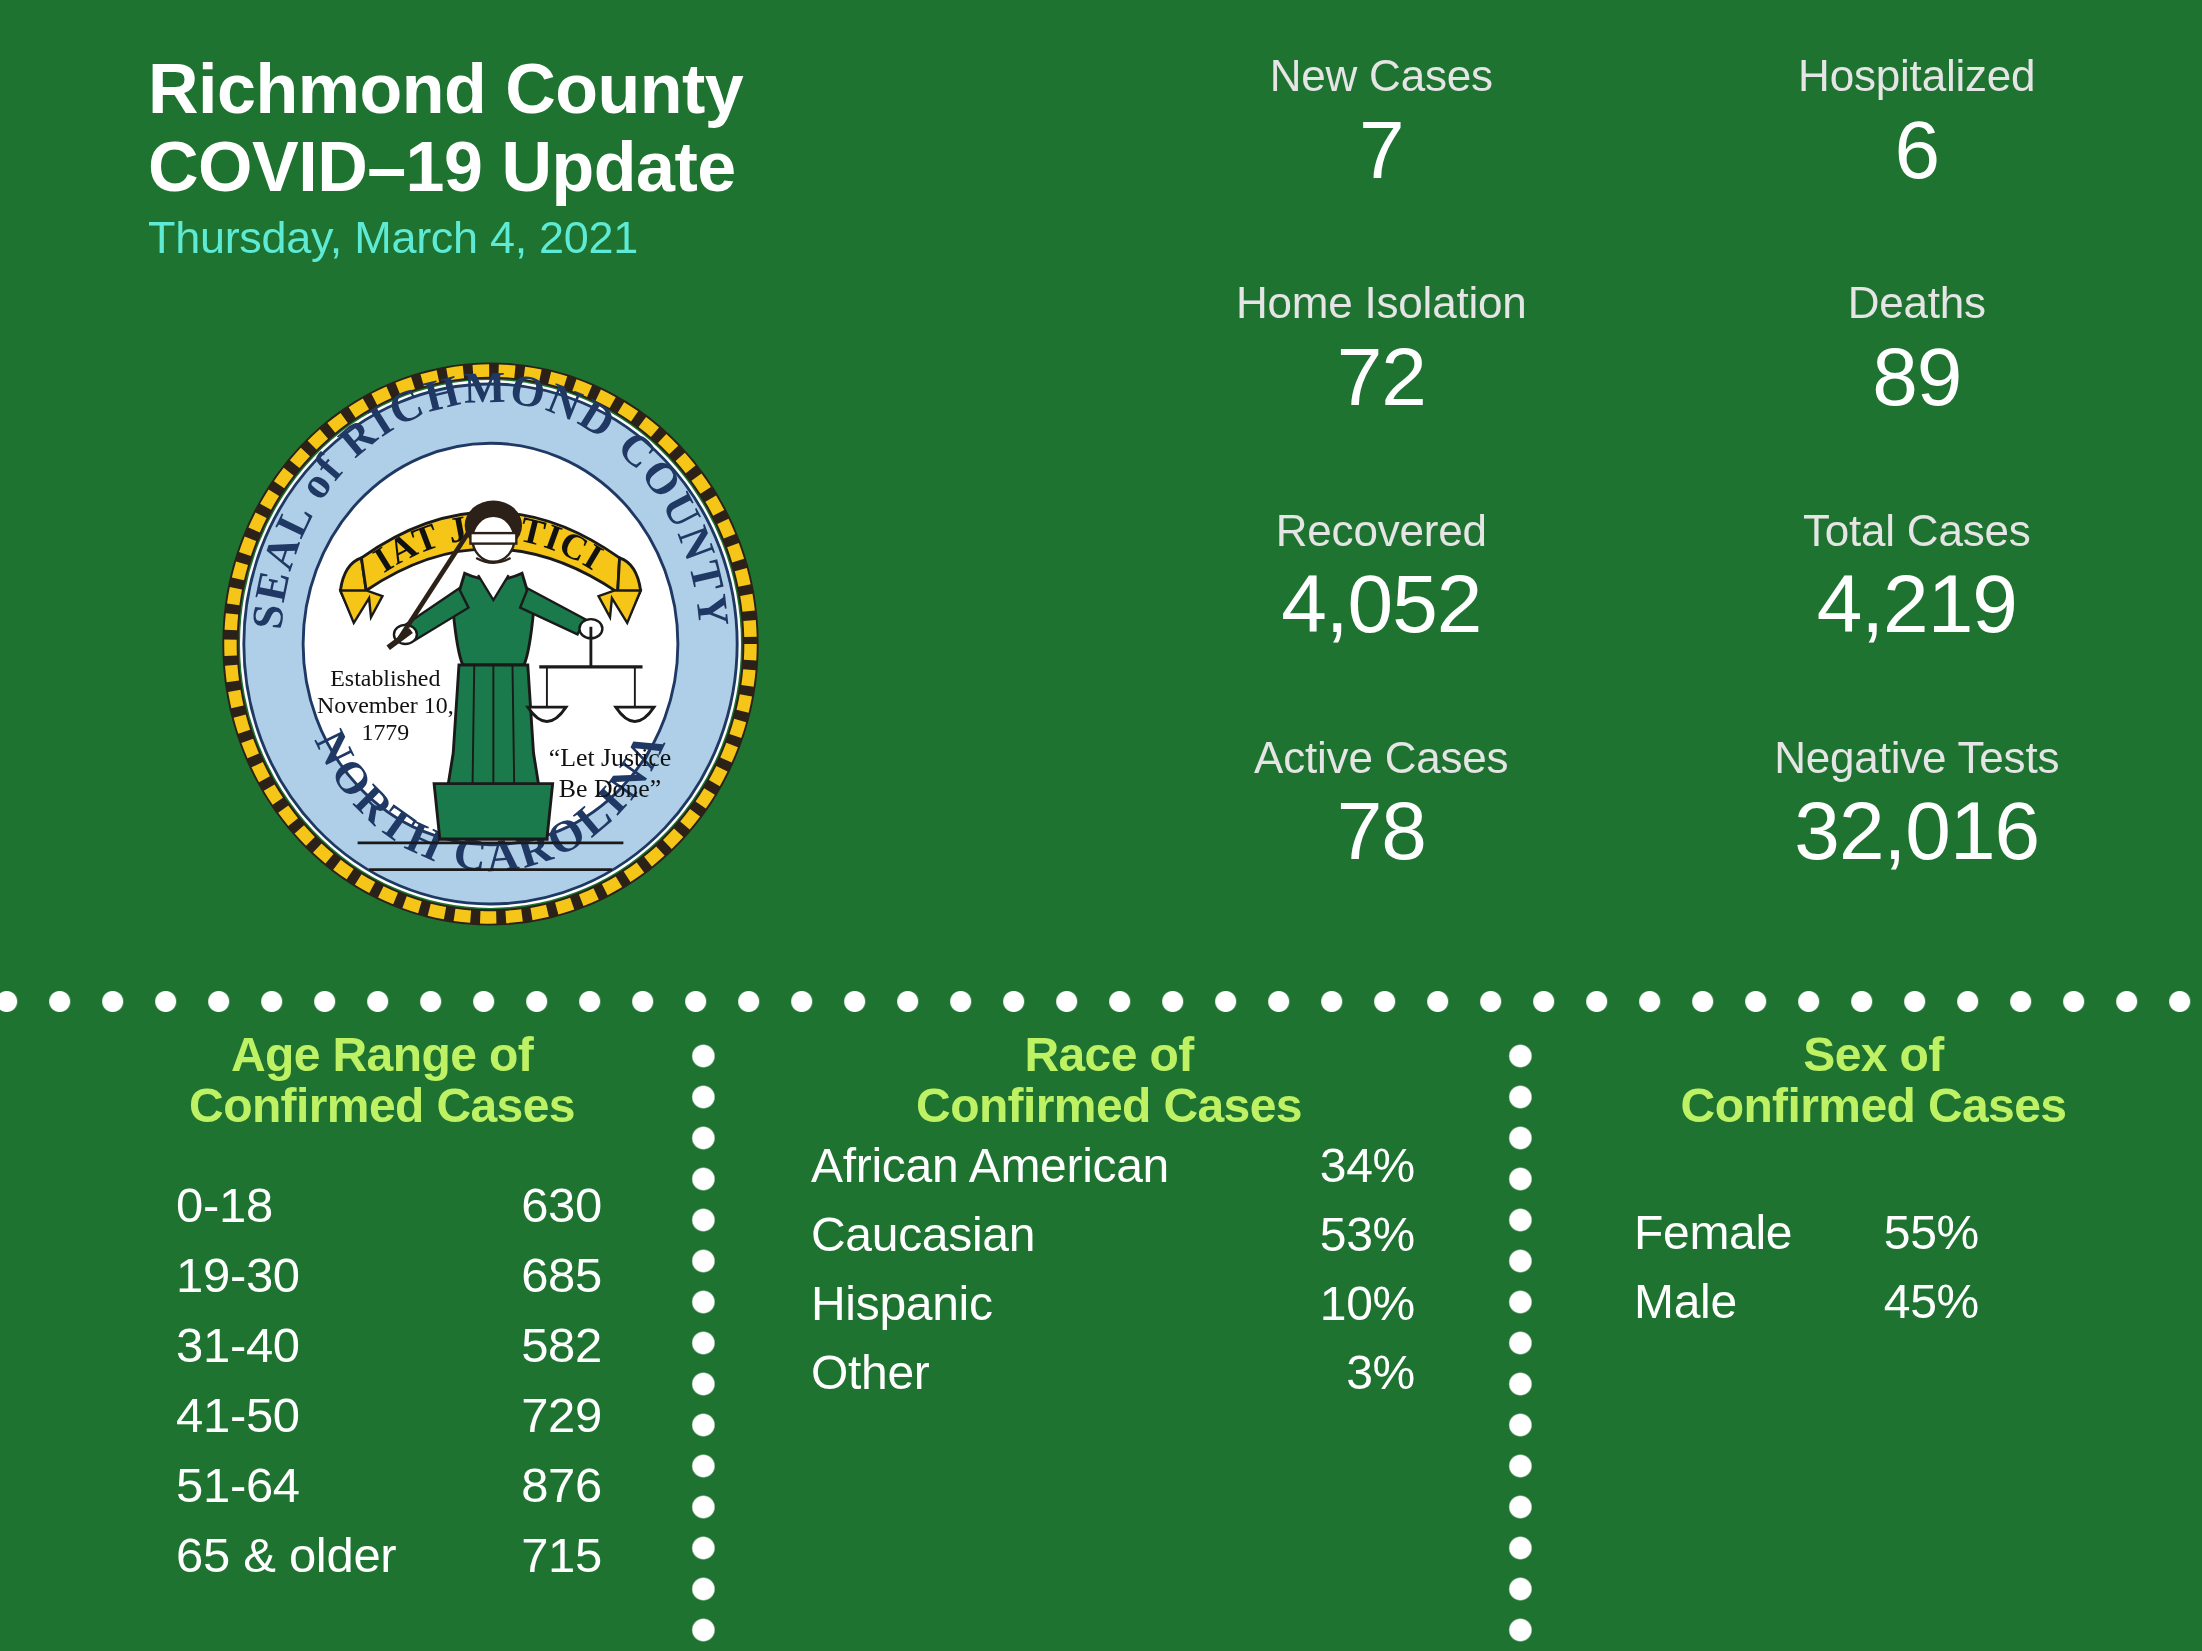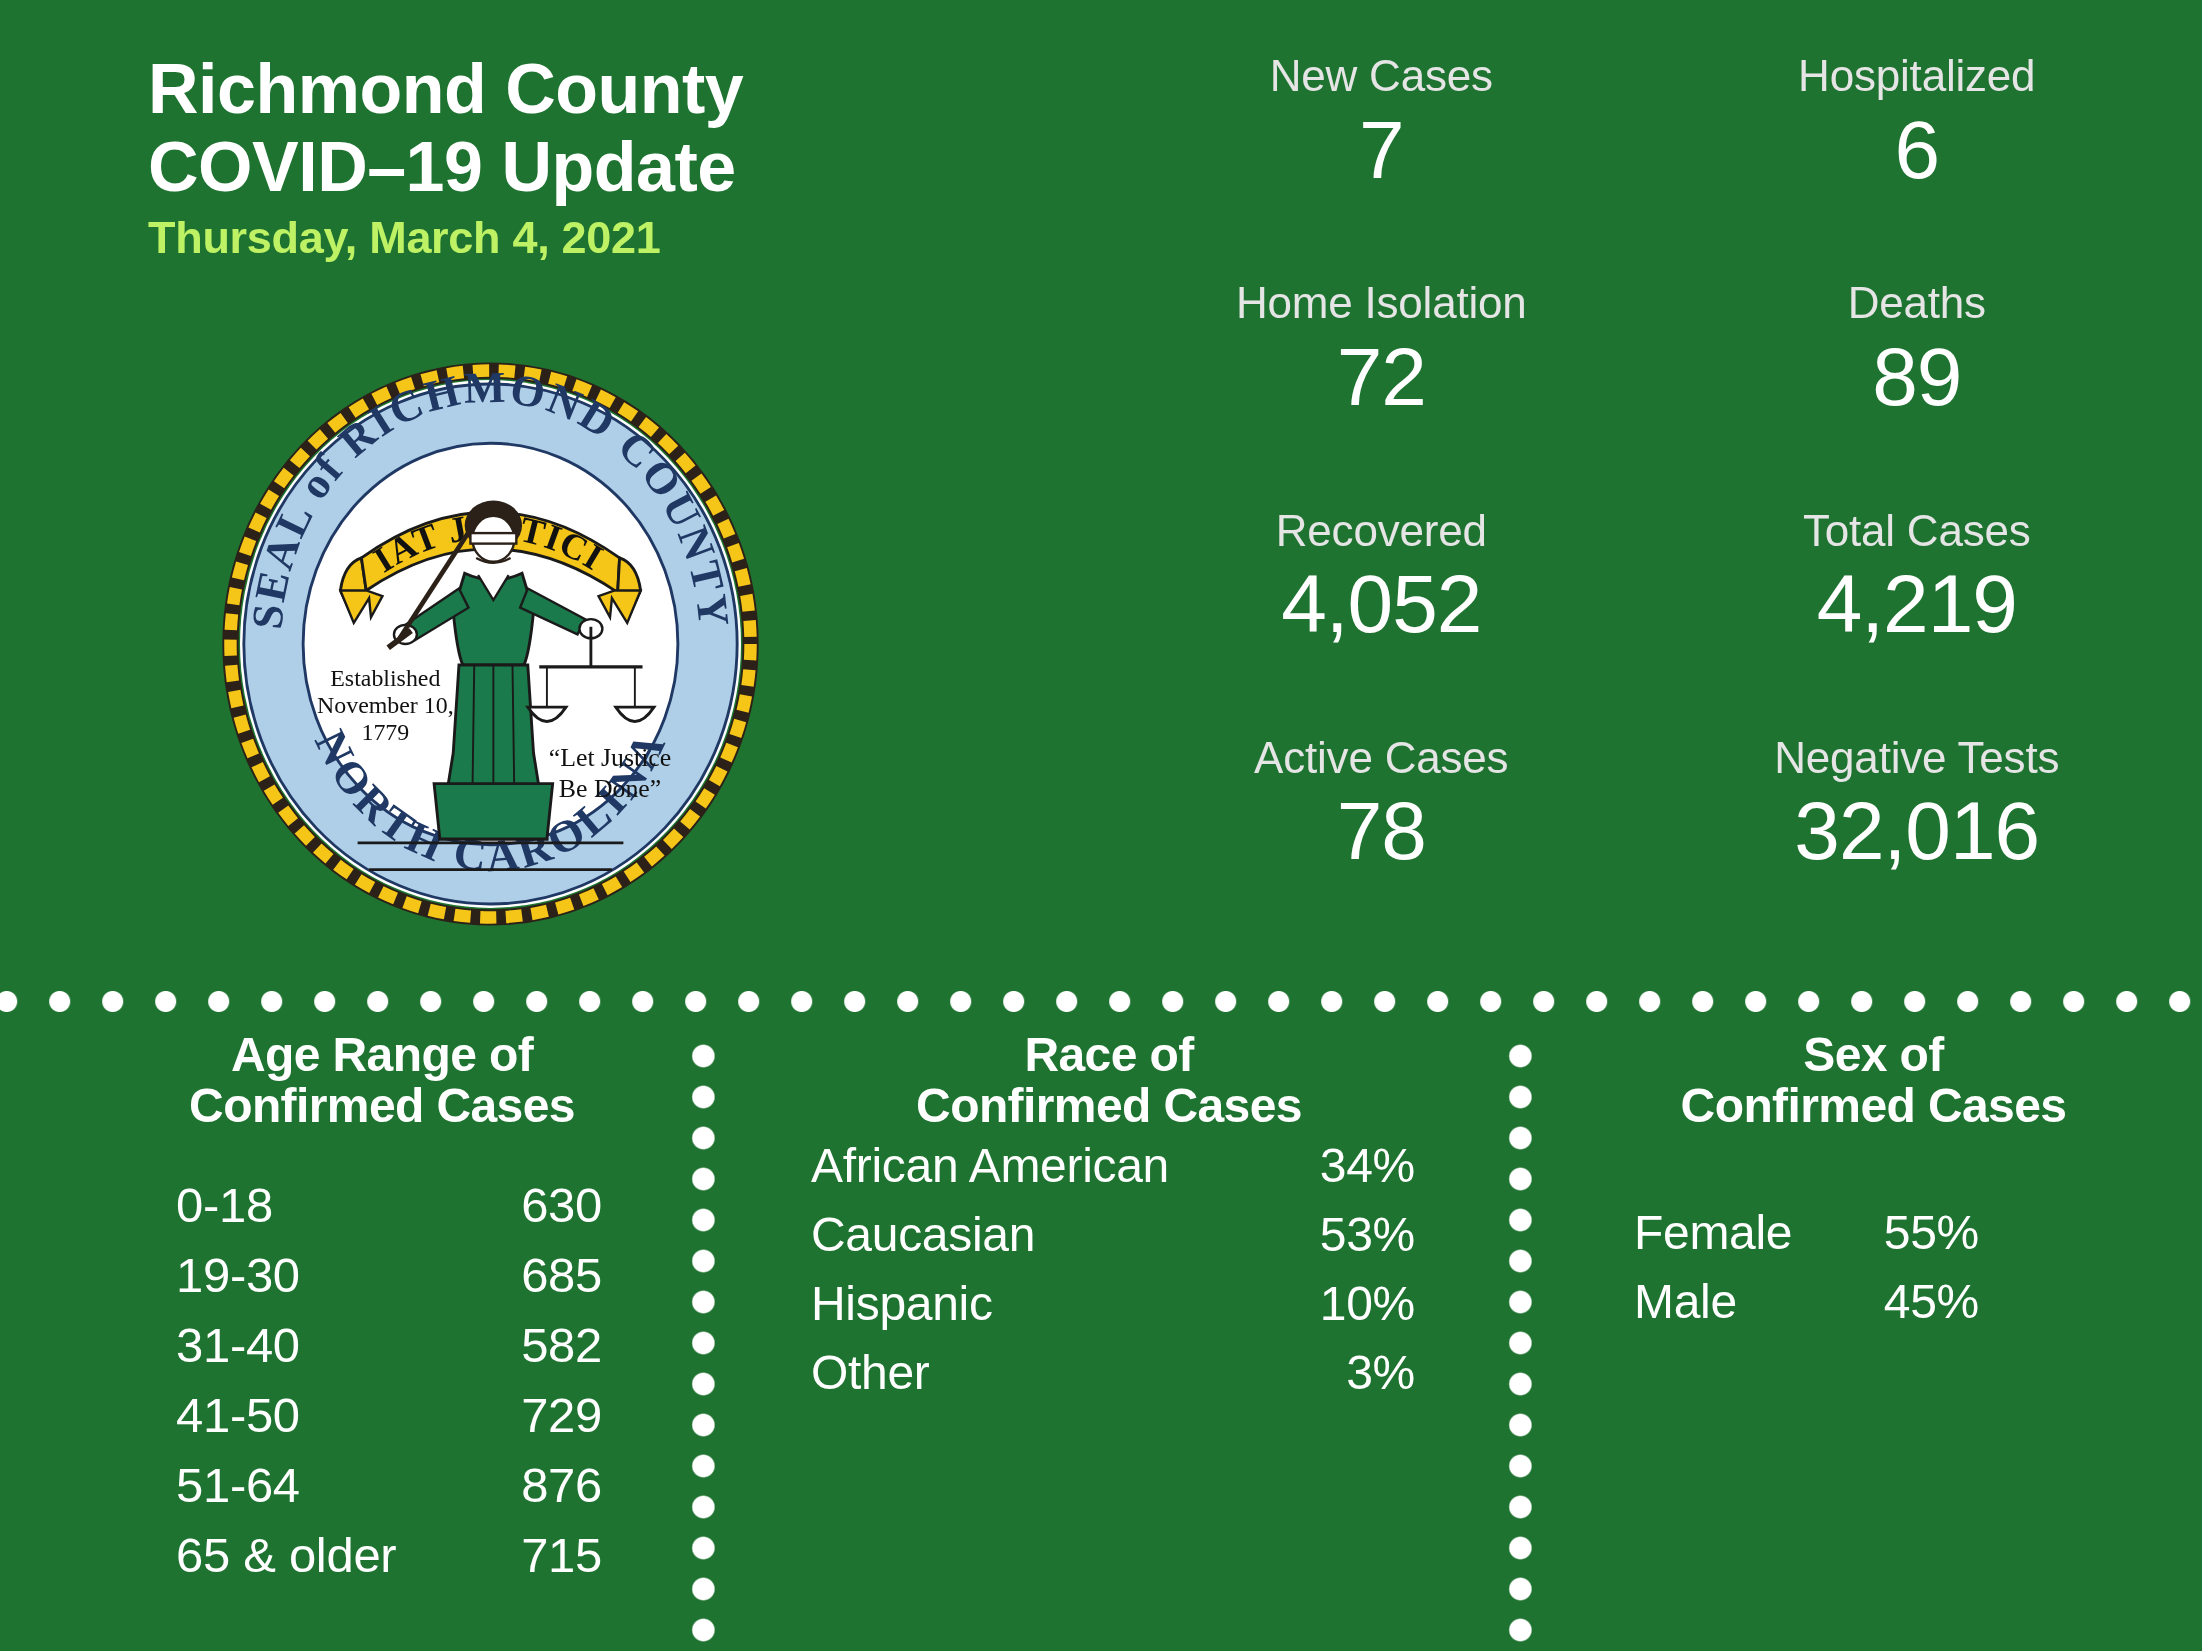--- a/index.html
+++ b/index.html
@@ -17,23 +17,23 @@
   #title-block { position:absolute; left:148px; top:50px; width:822px; }
   #page-title {
     color:#ffffff;
     font-size:70px;
     font-weight:700;
     line-height:1.12;
     letter-spacing:-0.5px;
     white-space:pre-line;
   }
   #page-date {
-    color:#bef264;
+    color:#5eead4;
     font-size:45px;
-    font-weight:700;
+    font-weight:400;
     margin-top:5.7px;
     letter-spacing:-0.3px;
   }
 
   
   #seal-wrap {
     position:absolute; left:218px; top:361px;
     width:545px; height:566px;
   }
   #seal-svg { width:545px; height:566px; display:block; }
@@ -83,21 +83,21 @@
     background-size:25px 41px;
     background-repeat:repeat-y;
     background-position:0 0;
   }
   #divider-v-1 { left:691px; top:1036px; height:616px; }
   #divider-v-2 { left:1508px; top:1036px; height:616px; }
 
   
   .panel { position:absolute; }
   .panel-heading {
-    color:#ffffff;
+    color:#bef264;
     font-weight:700;
     font-size:48px;
     line-height:1.06;
     text-align:center;
     white-space:pre-line;
     letter-spacing:-0.6px;
   }
   .data-table { width:100%; border-collapse:collapse; }
   .data-table td {
     color:#ffffff;

